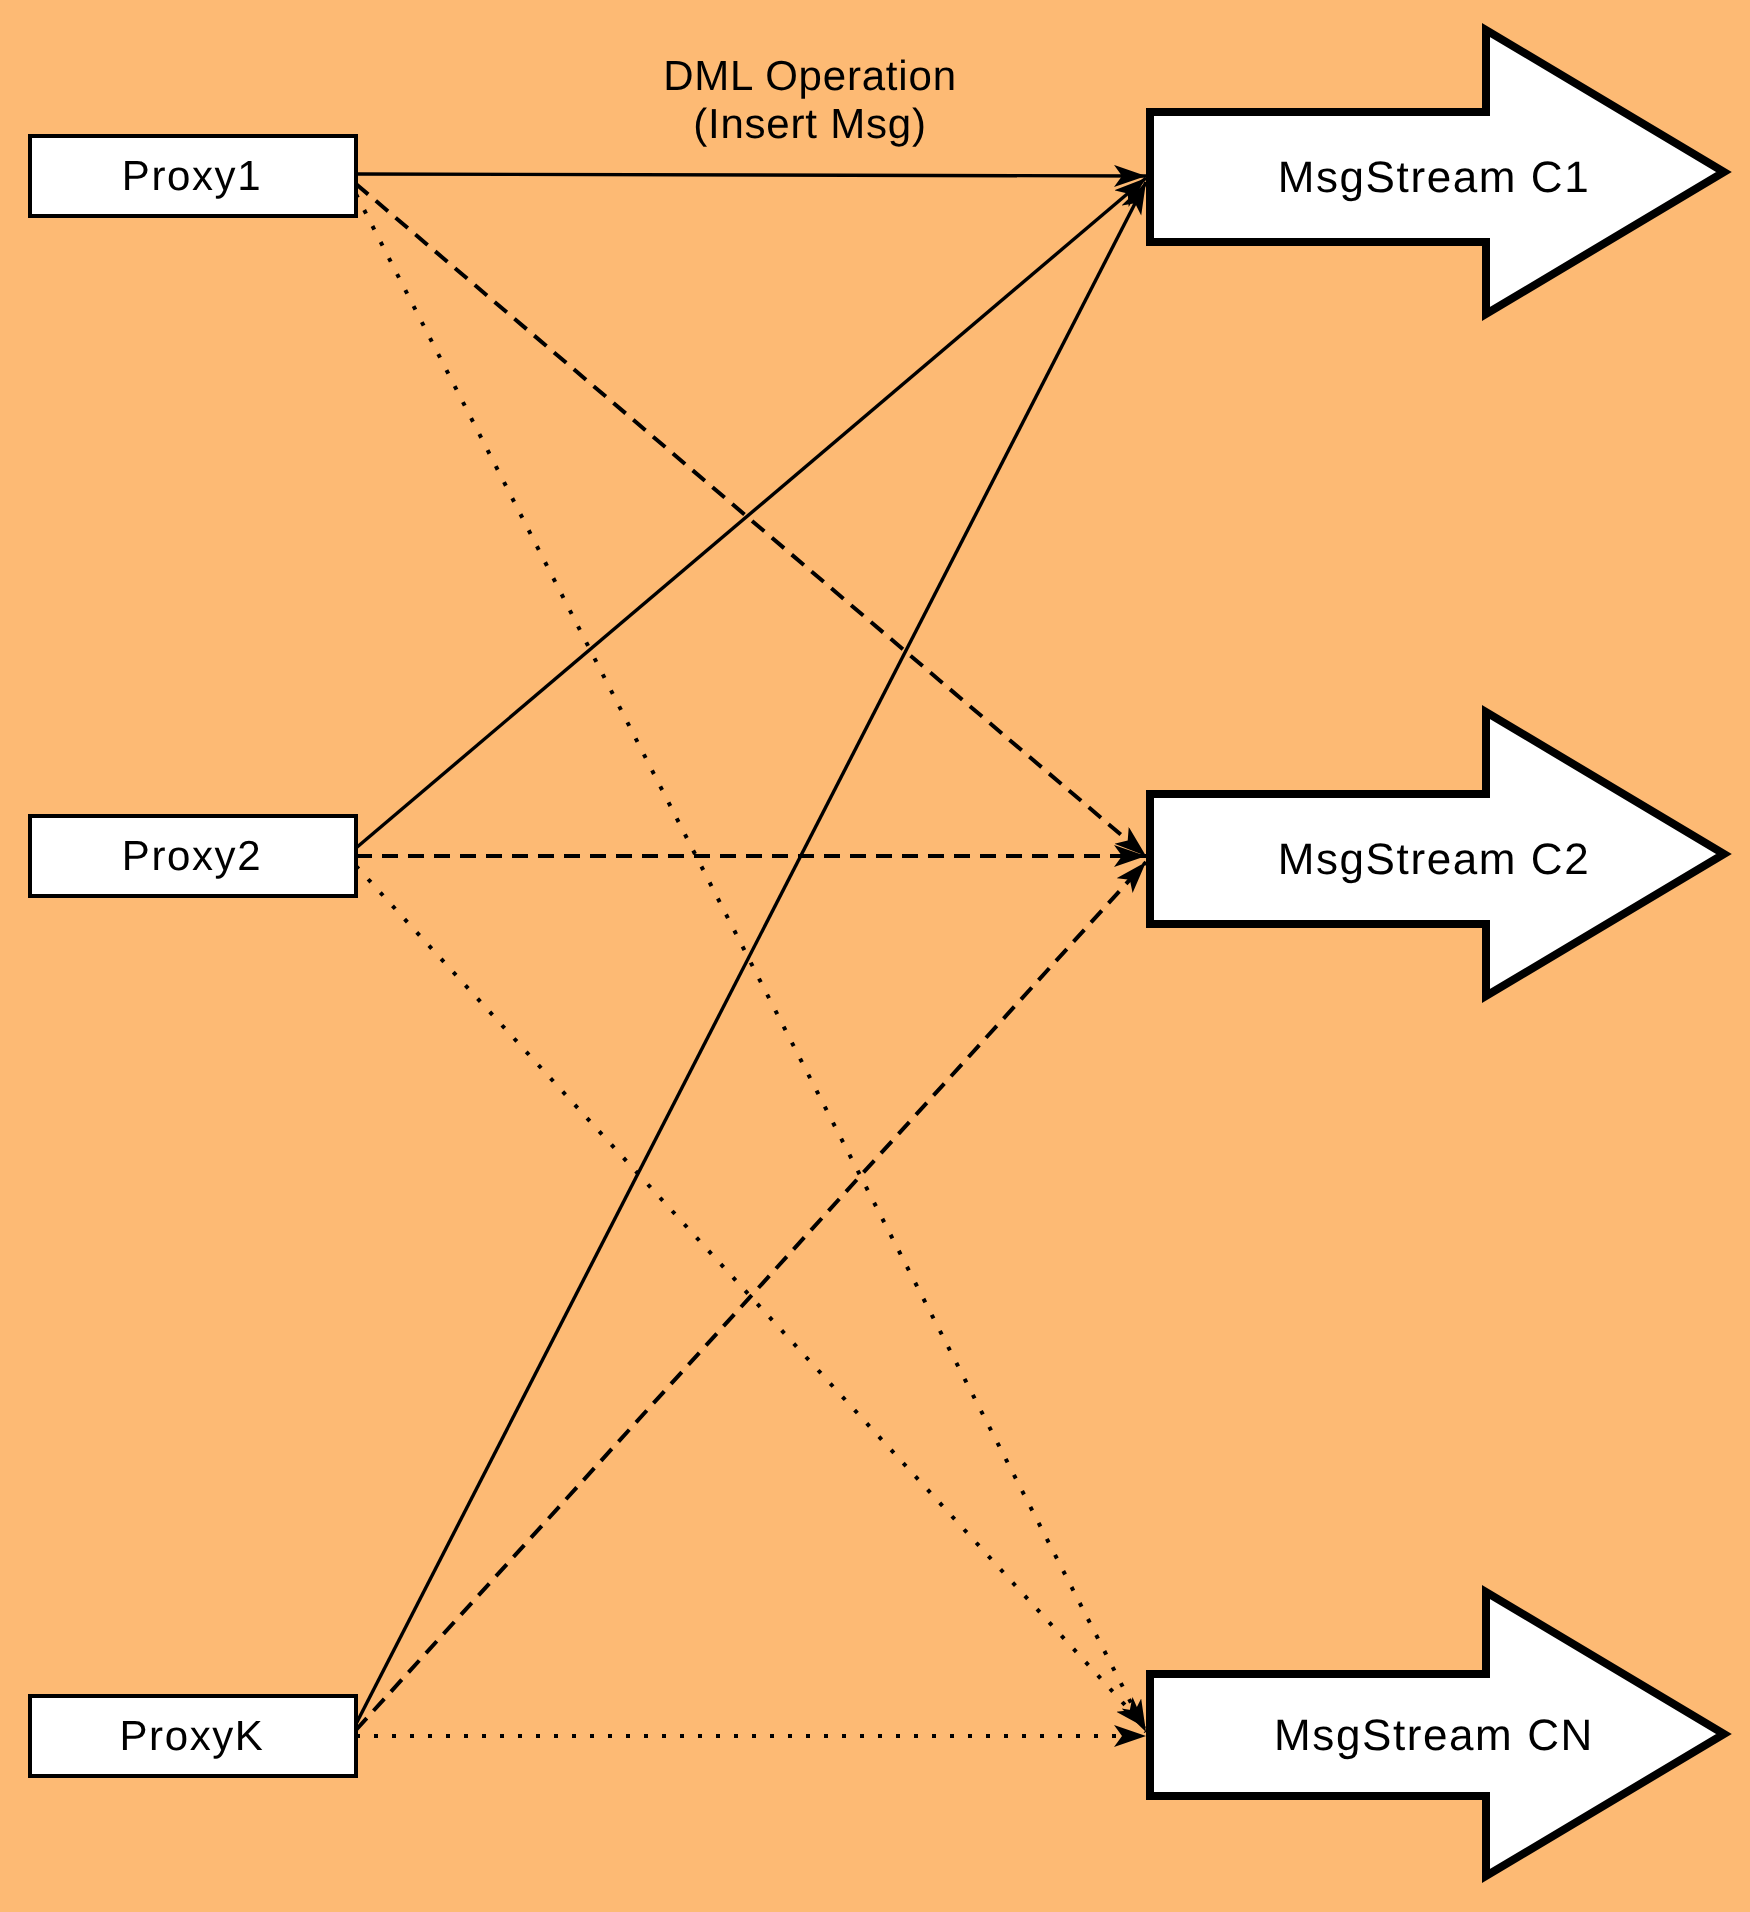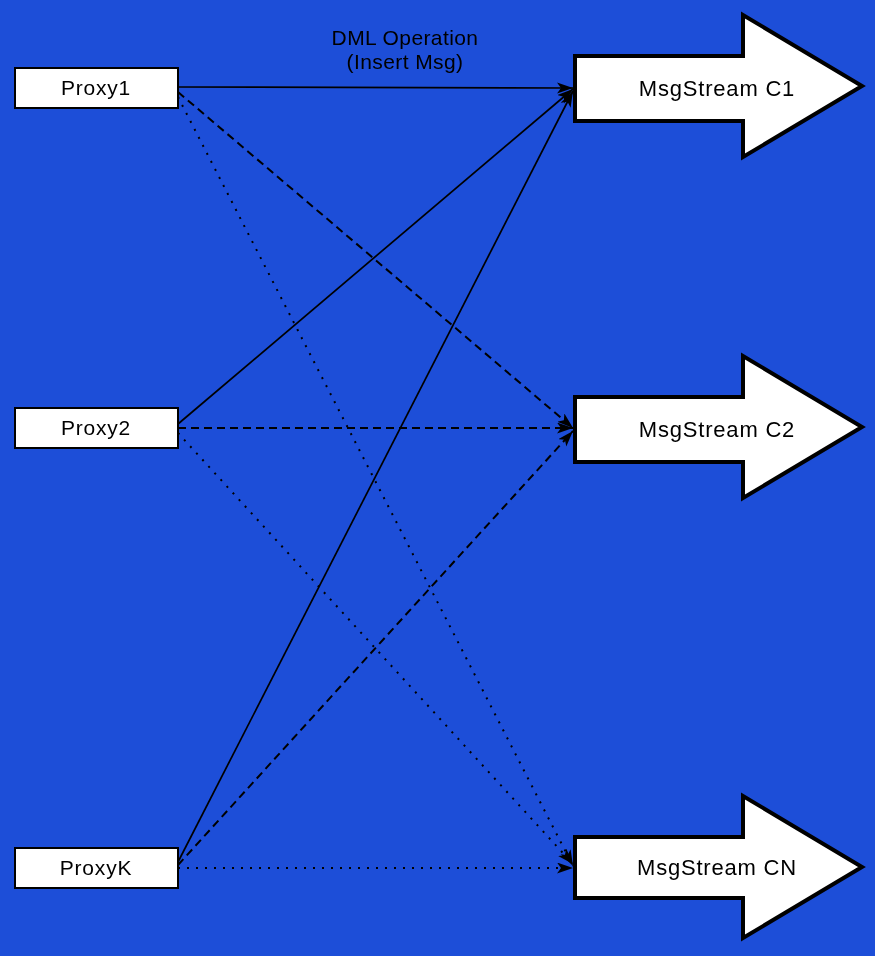--- a/index.html
+++ b/index.html
@@ -4,21 +4,21 @@
 <style>
   html, body {
     margin: 0;
     padding: 0;
     background: #ffffff;
   }
   .canvas-wrap {
     position: relative;
     width: 875px;
     height: 956px;
-    background: #1d4ed8;
+    background: #fdba74;
     font-family: "Liberation Sans", sans-serif;
   }
   svg { display: block; }
   .edge-solid  { stroke: #000000; stroke-width: 1.7; fill: none; }
   .edge-dashed { stroke: #000000; stroke-width: 2;   fill: none; stroke-dasharray: 8 5; }
   .edge-dotted { stroke: #000000; stroke-width: 2;   fill: none; stroke-dasharray: 2 7; }
   .node-box    { fill: #ffffff; stroke: #000000; stroke-width: 2; }
   .stream-shape{ fill: #ffffff; stroke: #000000; stroke-width: 4; stroke-linejoin: miter; }
   .proxy-label {
     font-size: 21px; fill: #000000; text-anchor: middle; letter-spacing: 0.8px;

